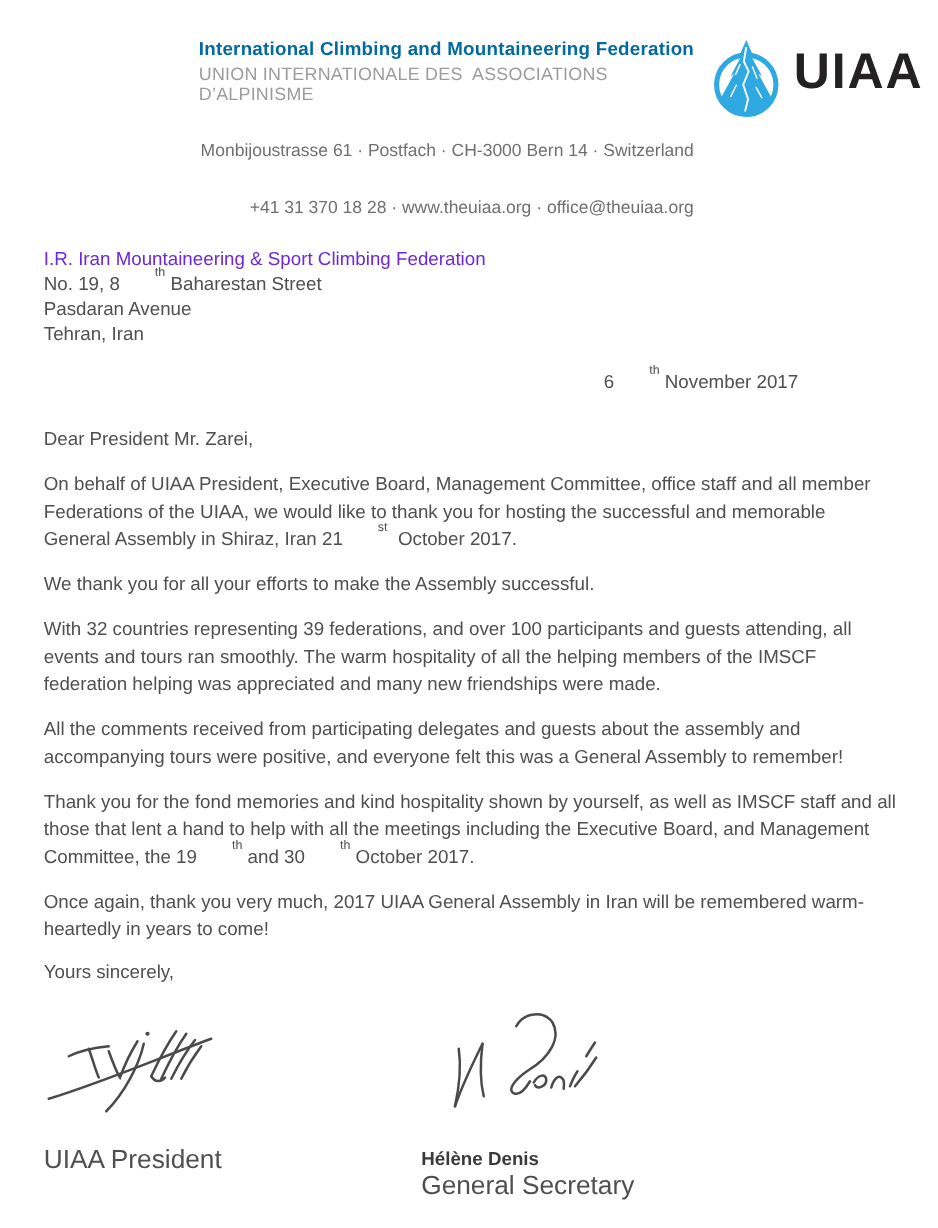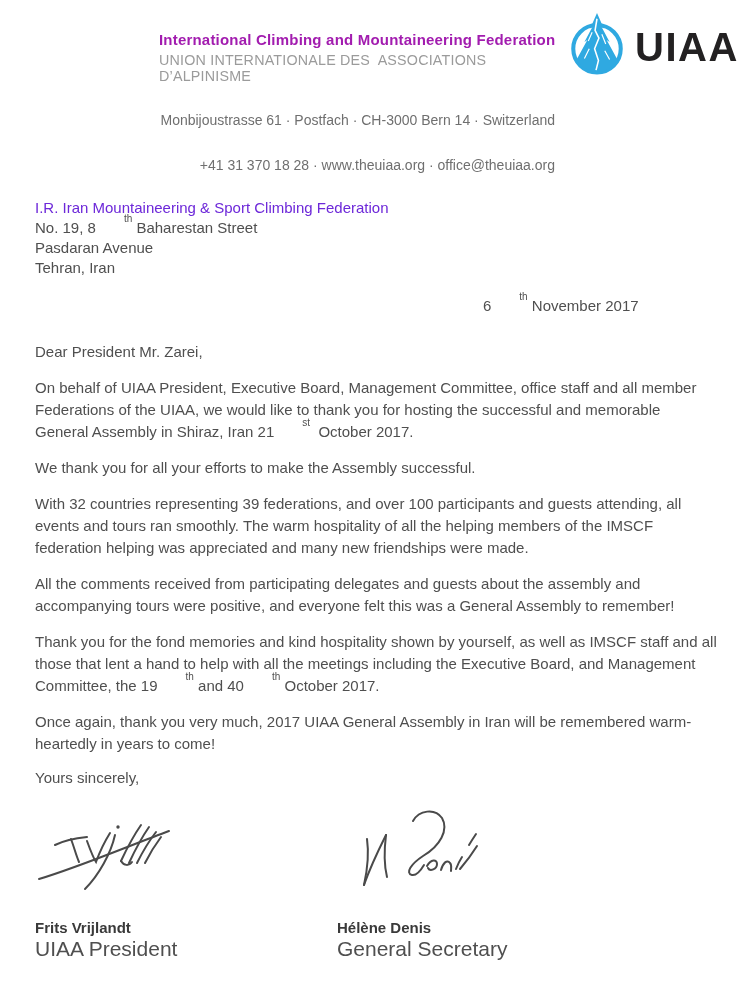--- a/index.html
+++ b/index.html
@@ -3,32 +3,32 @@
 <meta charset="utf-8">
 <style>
   html,body { margin:0; padding:0; background:#ffffff; }
   .page {
     position:relative; width:750px; height:982px; background:#ffffff;
     font-family:"Liberation Sans", sans-serif; color:#4f4f4f; overflow:hidden;
   }
   
   .org-en {
     position:absolute; left:159px; top:31px; width:400px;
-    font-size:15px; font-weight:bold; color:#a21caf; letter-spacing:0.2px;
+    font-size:15px; font-weight:bold; color:#0369a1; letter-spacing:0.2px;
     white-space:pre-wrap;
   }
   .org-fr {
     position:absolute; left:159px; top:52px; width:400px;
     font-size:14.3px; color:#9b9b9b; letter-spacing:0.2px; white-space:pre-wrap;
   }
   .addr {
     position:absolute; left:159px; top:83px; width:396px; text-align:right;
     font-size:14px; color:#6f6f6f; line-height:15px; white-space:pre-wrap;
   }
-  .logo { position:absolute; left:566px; top:8px; display:flex; align-items:center; }
+  .logo { position:absolute; left:566px; top:27px; display:flex; align-items:flex-start; }
   .logo-text {
     font-size:40px; font-weight:bold; color:#232122; letter-spacing:1.5px;
     margin-left:7px; line-height:1; margin-top:10px;
   }
   
   .main { position:absolute; left:35px; top:0; width:682px; padding-top:198px; }
   .recipient div { font-size:15px; line-height:20px; white-space:pre-wrap; }
   .recipient .r1 { font-weight:normal; color:#6d28d9; }
   .date-line { margin-top:17px; padding-left:448px; font-size:15px; line-height:22px; white-space:pre-wrap; }
   .para { margin:14px 0 0 0; font-size:15px; line-height:22px; white-space:pre-wrap; }
@@ -82,21 +82,21 @@
     <p class="para salutation">Dear President Mr. Zarei,</p>
 
     <p class="para"><span>On behalf of UIAA President, Executive Board, Management Committee, office staff and all member Federations of the UIAA, we would like to thank you for hosting the successful and memorable General Assembly in Shiraz, Iran 21</span><sup class="ord">st</sup><span>  October 2017.</span></p>
 
     <p class="para">We thank you for all your efforts to make the Assembly successful.</p>
 
     <p class="para">With 32 countries representing 39 federations, and over 100 participants and guests attending, all events and tours ran smoothly. The warm hospitality of all the helping members of the IMSCF federation helping was appreciated and many new friendships were made.</p>
 
     <p class="para">All the comments received from participating delegates and guests about the assembly and accompanying tours were positive, and everyone felt this was a General Assembly to remember!</p>
 
-    <p class="para"><span>Thank you for the fond memories and kind hospitality shown by yourself, as well as IMSCF staff and all those that lent a hand to help with all the meetings including the Executive Board, and Management Committee, the 19</span><sup class="ord">th</sup><span> and 40</span><sup class="ord">th</sup><span> October 2017.</span></p>
+    <p class="para"><span>Thank you for the fond memories and kind hospitality shown by yourself, as well as IMSCF staff and all those that lent a hand to help with all the meetings including the Executive Board, and Management Committee, the 19</span><sup class="ord">th</sup><span> and 30</span><sup class="ord">th</sup><span> October 2017.</span></p>
 
     <p class="para p6">Once again, thank you very much, 2017 UIAA General Assembly in Iran will be remembered warm-heartedly in years to come!</p>
 
     <p class="para closing">Yours sincerely,</p>
 
     <div class="sig-row">
 
       <div class="sig-col-left">
         <div class="sig-img">
           <svg width="140" height="86" viewBox="0 0 140 86">
@@ -106,21 +106,20 @@
             <path class="sig-stroke" d="M52,36 C 56,47 59,54 61,57 C 65,46 70,36 75,28"></path>
             <path class="sig-stroke" d="M80,30 C 76,48 64,70 50,84"></path>
             <circle cx="83" cy="22" r="1.7" fill="#4a4a4a"></circle>
             <path class="sig-stroke" d="M86,56 C 93,41 99,30 106,20"></path>
             <path class="sig-stroke" d="M94,58 C 101,43 107,32 114,22"></path>
             <path class="sig-stroke" d="M102,58 C 108,46 114,36 121,27"></path>
             <path class="sig-stroke" d="M110,58 C 115,48 120,40 126,32"></path>
             <path class="sig-stroke" d="M86,56 C 89,61 94,61 97,57"></path>
           </svg>
         </div>
-        <div class="sig-name">Frits Vrijlandt</div>
         <div class="sig-title">UIAA President</div>
       </div>
 
       <div class="sig-col-right">
         <div class="sig-img">
           <svg width="130" height="94" viewBox="0 0 130 94" style="margin-left:18px">
             <path class="sig-stroke" d="M12,34 C 14,48 13,62 9,80"></path>
             <path class="sig-stroke" d="M9,80 C 16,60 24,44 31,30"></path>
             <path class="sig-stroke" d="M31,30 C 29,46 29,60 32,72"></path>
             <path class="sig-stroke" d="M58,16 C 64,5 80,3 87,13 C 94,25 85,41 68,51 C 56,59 50,68 57,70 C 62,71 66,65 69,60"></path>

